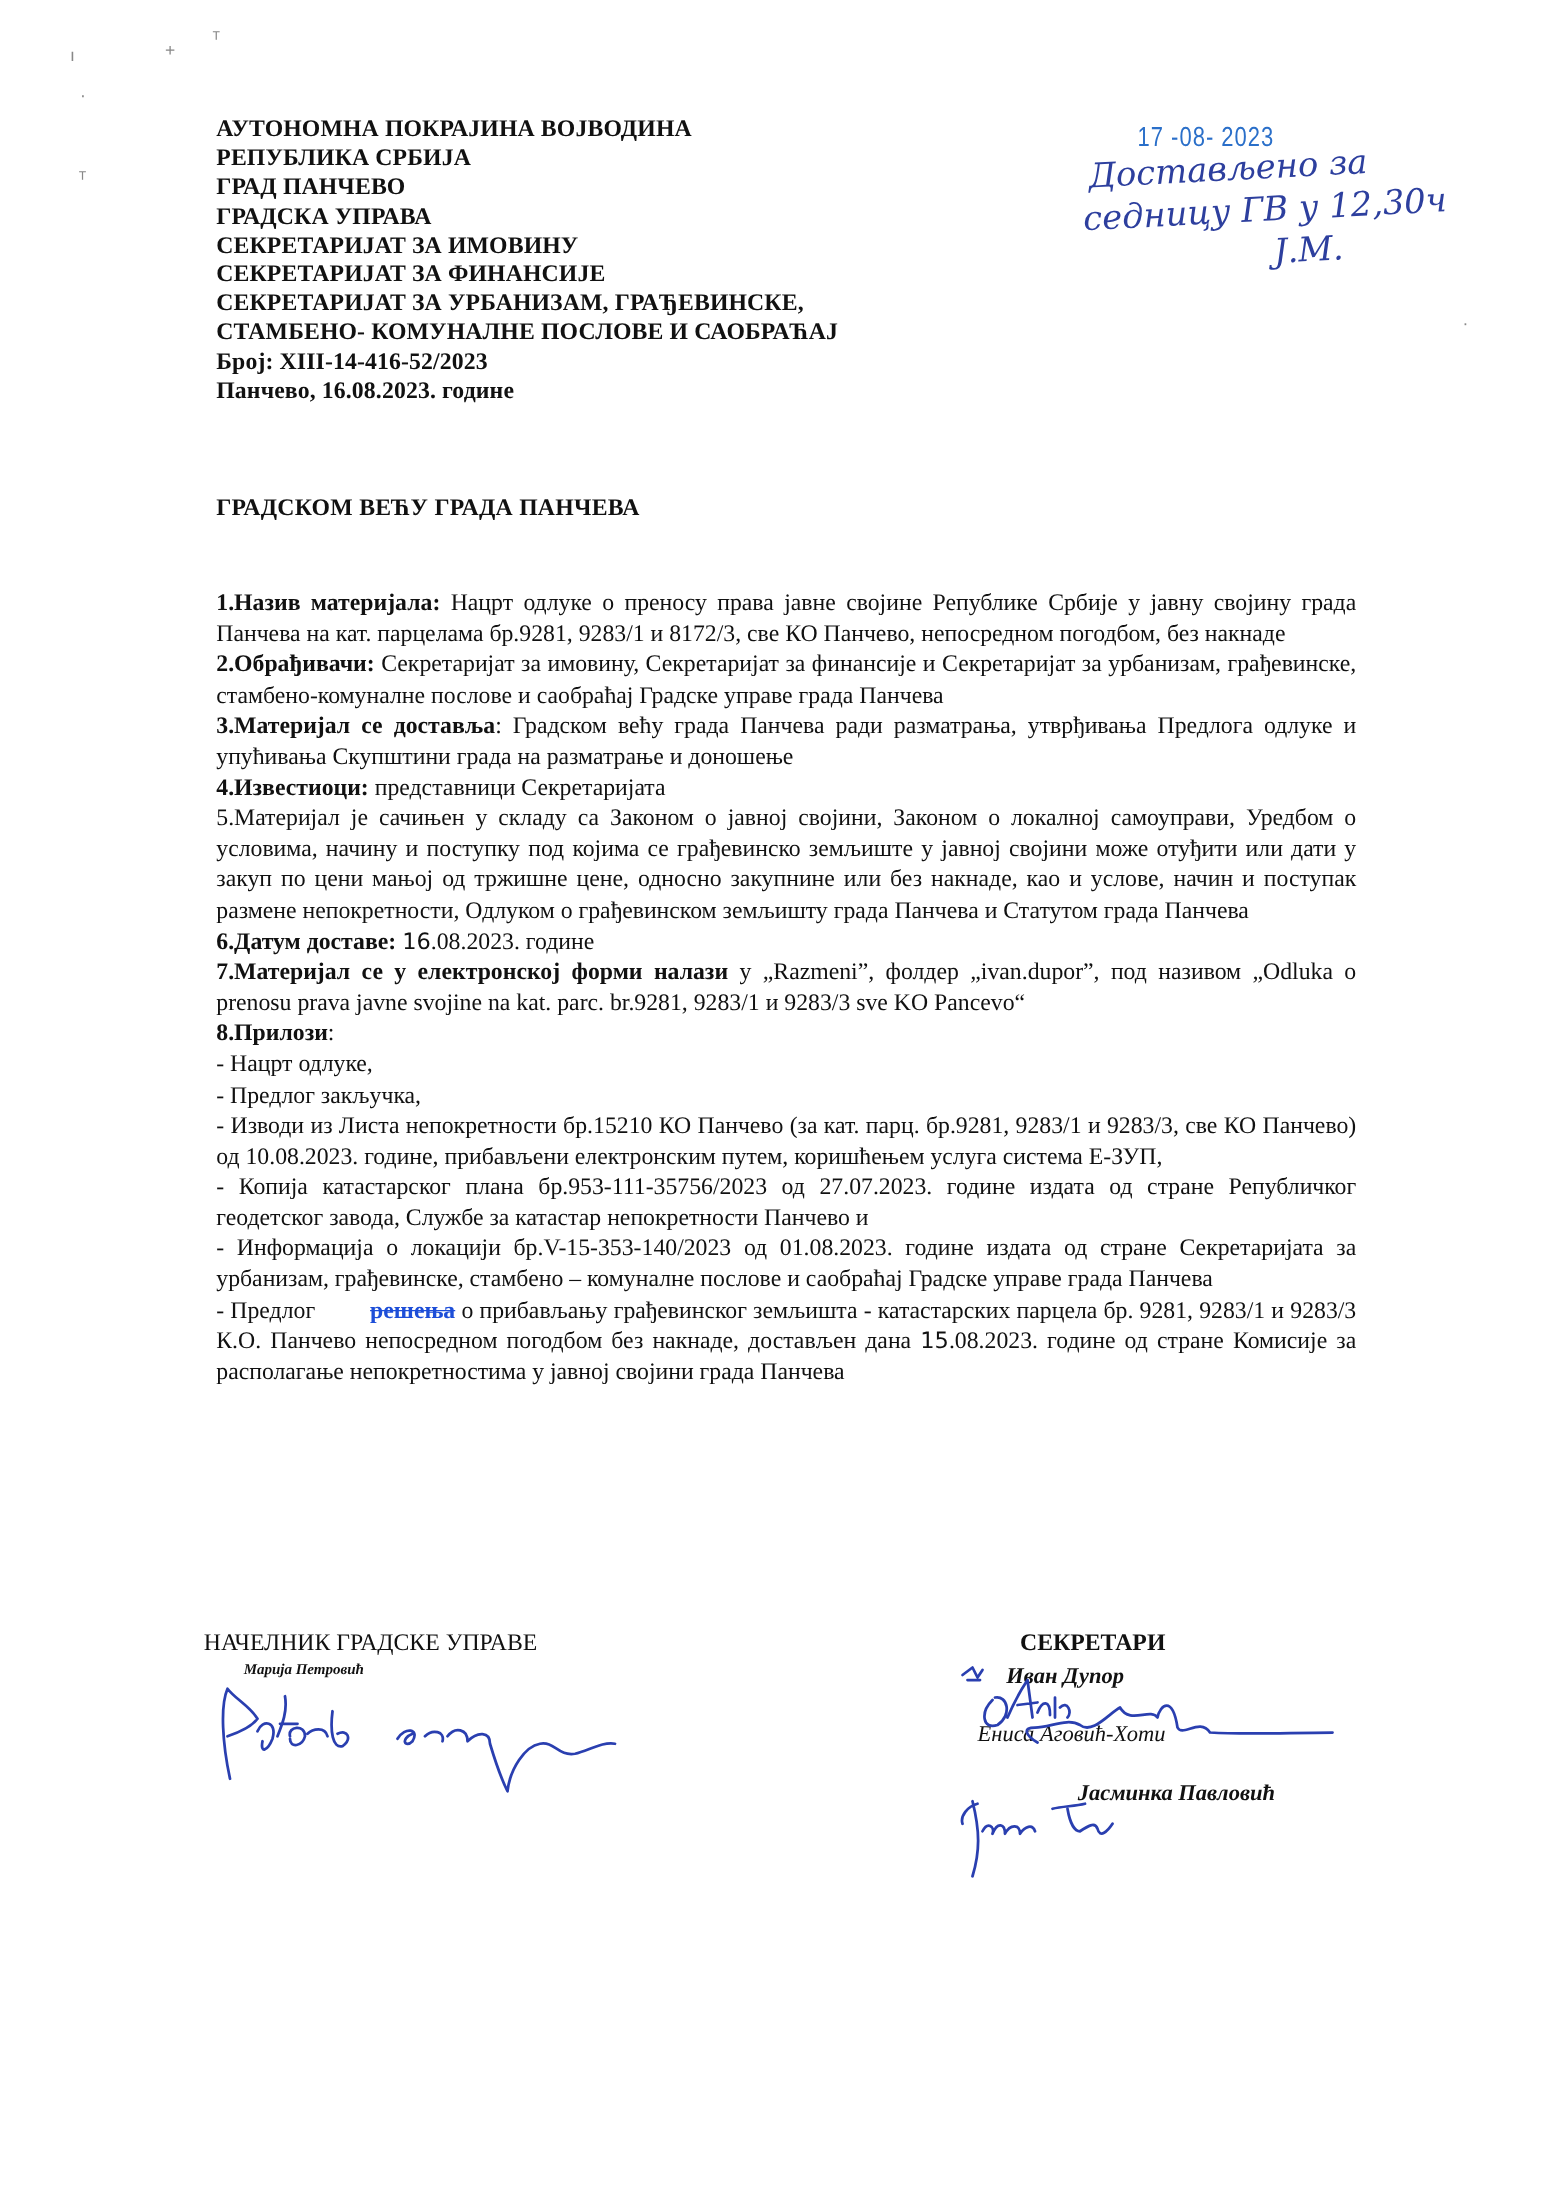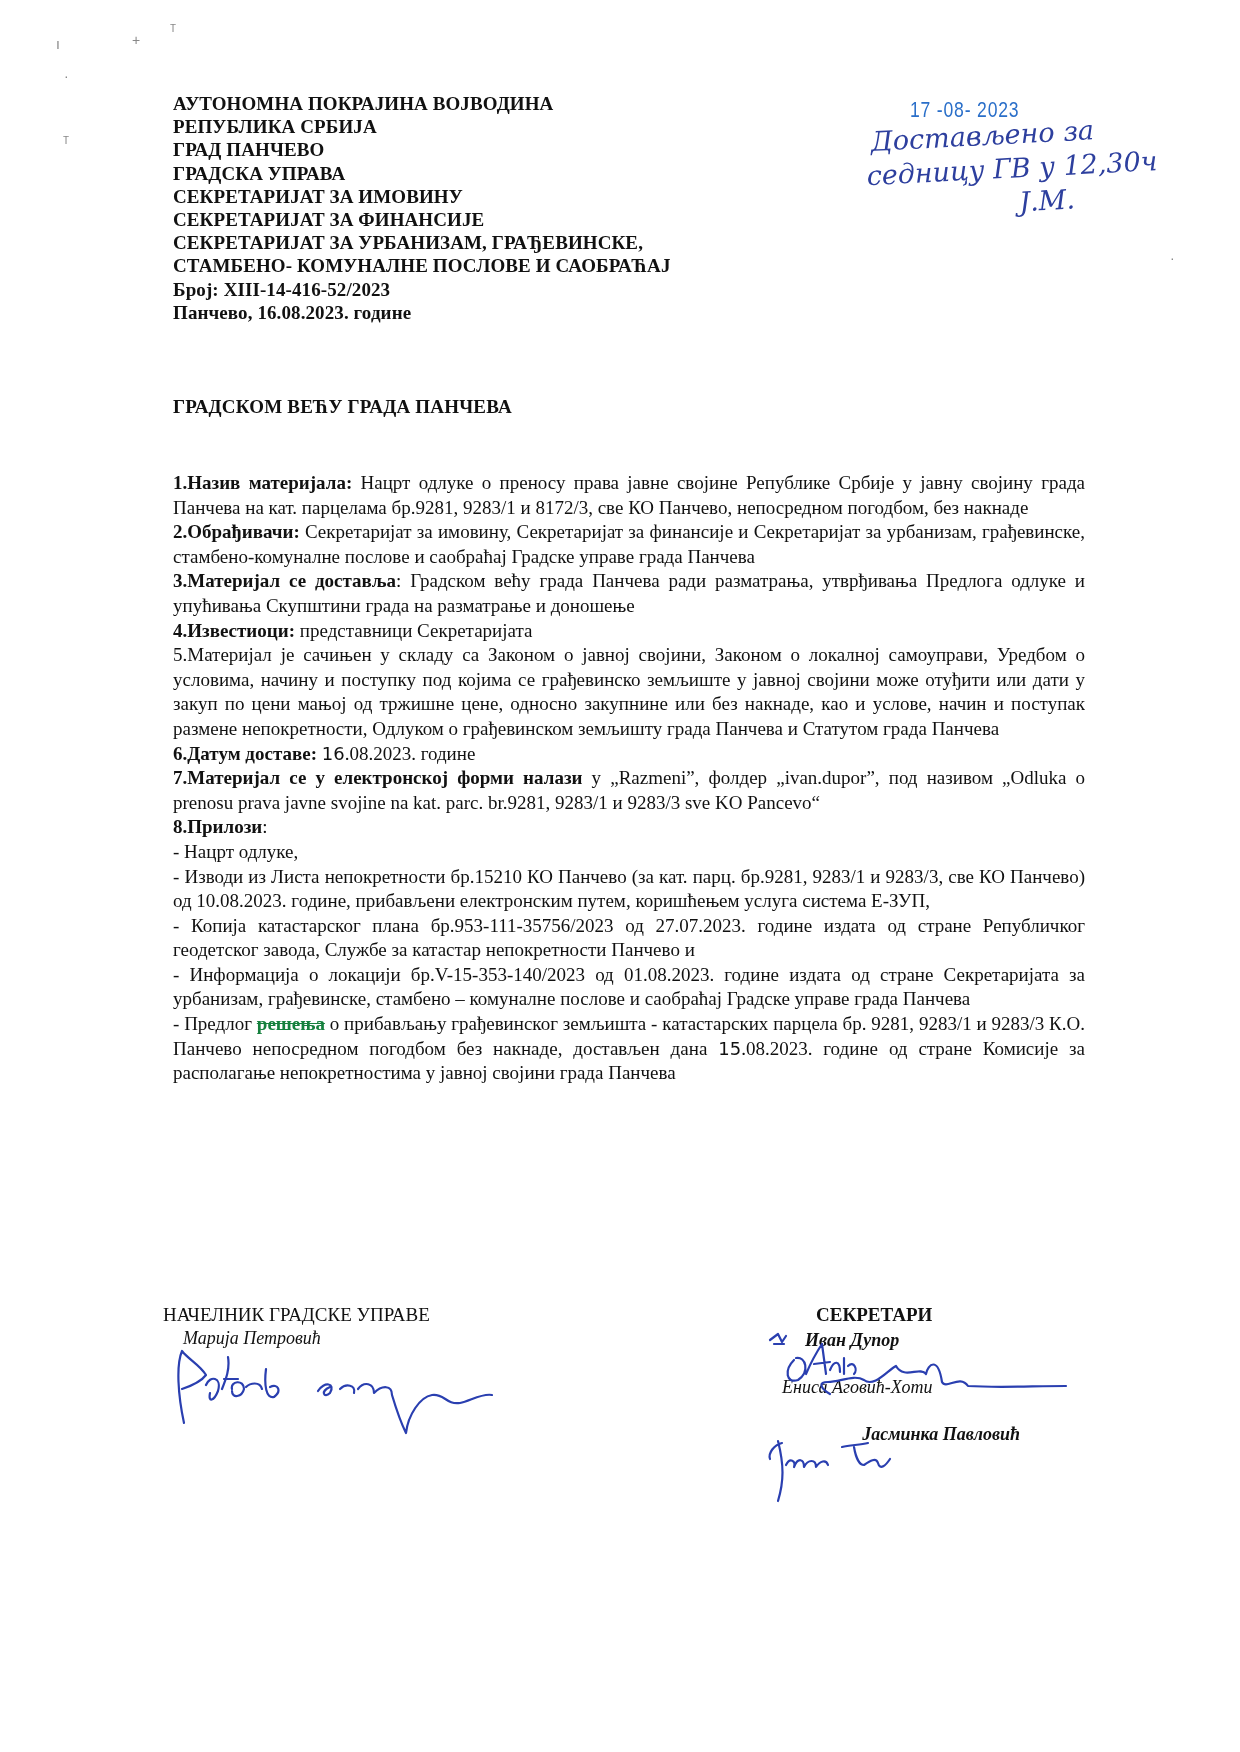--- a/index.html
+++ b/index.html
@@ -23,26 +23,26 @@
   
   .addressee { position: absolute; left: 173px; top: 396px; font-weight: bold; font-size: 19px; letter-spacing: 0.2px; text-align: center; }
 
   
   .body { position: absolute; left: 173px; top: 471px; width: 912px; font-size: 19px; line-height: 24.6px; }
   .para { text-align: justify; text-align-last: left; }
   .para b { font-weight: bold; }
   .list { margin: 0; padding: 0; list-style: none; }
   .list li { text-align: justify; }
   .hand-digit { font-family: "DejaVu Sans", sans-serif; font-size: 18px; }
-  .strike { font-weight: bold; text-decoration: line-through; color: #15803d; }
+  .strike { font-weight: bold; text-decoration: line-through; color: #1d4ed8; margin-left: 39px; }
 
   
   .sig-left { position: absolute; left: 163px; top: 1304px; }
   .sig-left .title { font-weight: normal; font-size: 19px; white-space: nowrap; }
-  .sig-left .name { font-style: italic; font-weight: normal; font-size: 18px; margin-left: 20px; margin-top: 2px; }
+  .sig-left .name { font-style: italic; font-weight: bold; font-size: 12px; margin-left: 32px; margin-top: 2px; }
   .sig-right { position: absolute; left: 760px; top: 1304px; width: 260px; }
   .sig-right .title { font-weight: bold; font-size: 19px; margin-left: 56px; }
   .sig-right .n1 { font-style: italic; font-weight: bold; font-size: 18px; margin-left: 45px; margin-top: 4px; }
   .sig-right .n2 { font-style: italic; font-size: 18px; margin-left: 22px; margin-top: 26px; }
   .sig-right .n3 { font-style: italic; font-weight: bold; font-size: 18px; margin-left: -2px; margin-top: 26px; text-align: right; }
 
   svg.sig { position: absolute; overflow: visible; }
   svg.sig path { fill: none; stroke: #2a3fb0; stroke-width: 2.2; stroke-linecap: round; stroke-linejoin: round; }
 </style>
 </head>
@@ -85,20 +85,21 @@
     <div class="para"><b>2.Обрађивачи:</b><span> Секретаријат за имовину, Секретаријат за финансије и Секретаријат за урбанизам, грађевинске, стамбено-комуналне послове и саобраћај Градске управе града Панчева</span></div>
     <div class="para"><b>3.Материјал се доставља</b><span>: Градском већу града Панчева ради разматрања, утврђивања Предлога одлуке и упућивања Скупштини града на разматрање и доношење</span></div>
     <div class="para"><b>4.Известиоци:</b><span> представници Секретаријата</span></div>
     <div class="para"><span>5.</span><span>Материјал је сачињен у складу са Законом о јавној својини, Законом о локалној самоуправи, Уредбом о условима, начину и поступку под којима се грађевинско земљиште у јавној својини може отуђити или дати у закуп по цени мањој од тржишне цене, односно закупнине или без накнаде, као и услове, начин и поступак размене непокретности, Одлуком о грађевинском земљишту града Панчева и Статутом града Панчева</span></div>
     <div class="para"><b>6.Датум доставе:</b> <span class="hand-digit">16</span><span>.08.2023. године</span></div>
     <div class="para"><b>7.Материјал се у електронској форми налази</b><span> у „Razmeni”, фолдер „ivan.dupor”, под називом „Odluka o prenosu prava javne svojine na kat. parc. br.9281, 9283/1 и 9283/3 sve KO Pancevo“</span></div>
     <div class="para"><b>8.Прилози</b><span>:</span></div>
 
     <ul class="list">
       <li>- Нацрт одлуке,</li>
+      <li>- Предлог закључка,</li>
       <li>- Изводи из Листа непокретности бр.15210 КО Панчево (за кат. парц. бр.9281, 9283/1 и 9283/3, све КО Панчево) од 10.08.2023. године, прибављени електронским путем, коришћењем услуга система Е-ЗУП,</li>
       <li>- Копија катастарског плана бр.953-111-35756/2023 од 27.07.2023. године издата од стране Републичког геодетског завода, Службе за катастар непокретности Панчево и</li>
       <li>- Информација о локацији бр.V-15-353-140/2023 од 01.08.2023. године издата од стране Секретаријата за урбанизам, грађевинске, стамбено – комуналне послове и саобраћај Градске управе града Панчева</li>
       <li><span>- Предлог </span><span class="strike">решења</span><span> о прибављању грађевинског земљишта - катастарских парцела бр. 9281, 9283/1 и 9283/3 К.О. Панчево непосредном погодбом без накнаде, достављен дана </span><span class="hand-digit">15</span><span>.08.2023. године од стране Комисије за располагање непокретностима у јавној својини града Панчева</span></li>
     </ul>
   </div>
 
   <div class="sig-left">
     <div class="title">НАЧЕЛНИК ГРАДСКЕ УПРАВЕ</div>
     <div class="name">Марија Петровић</div>

